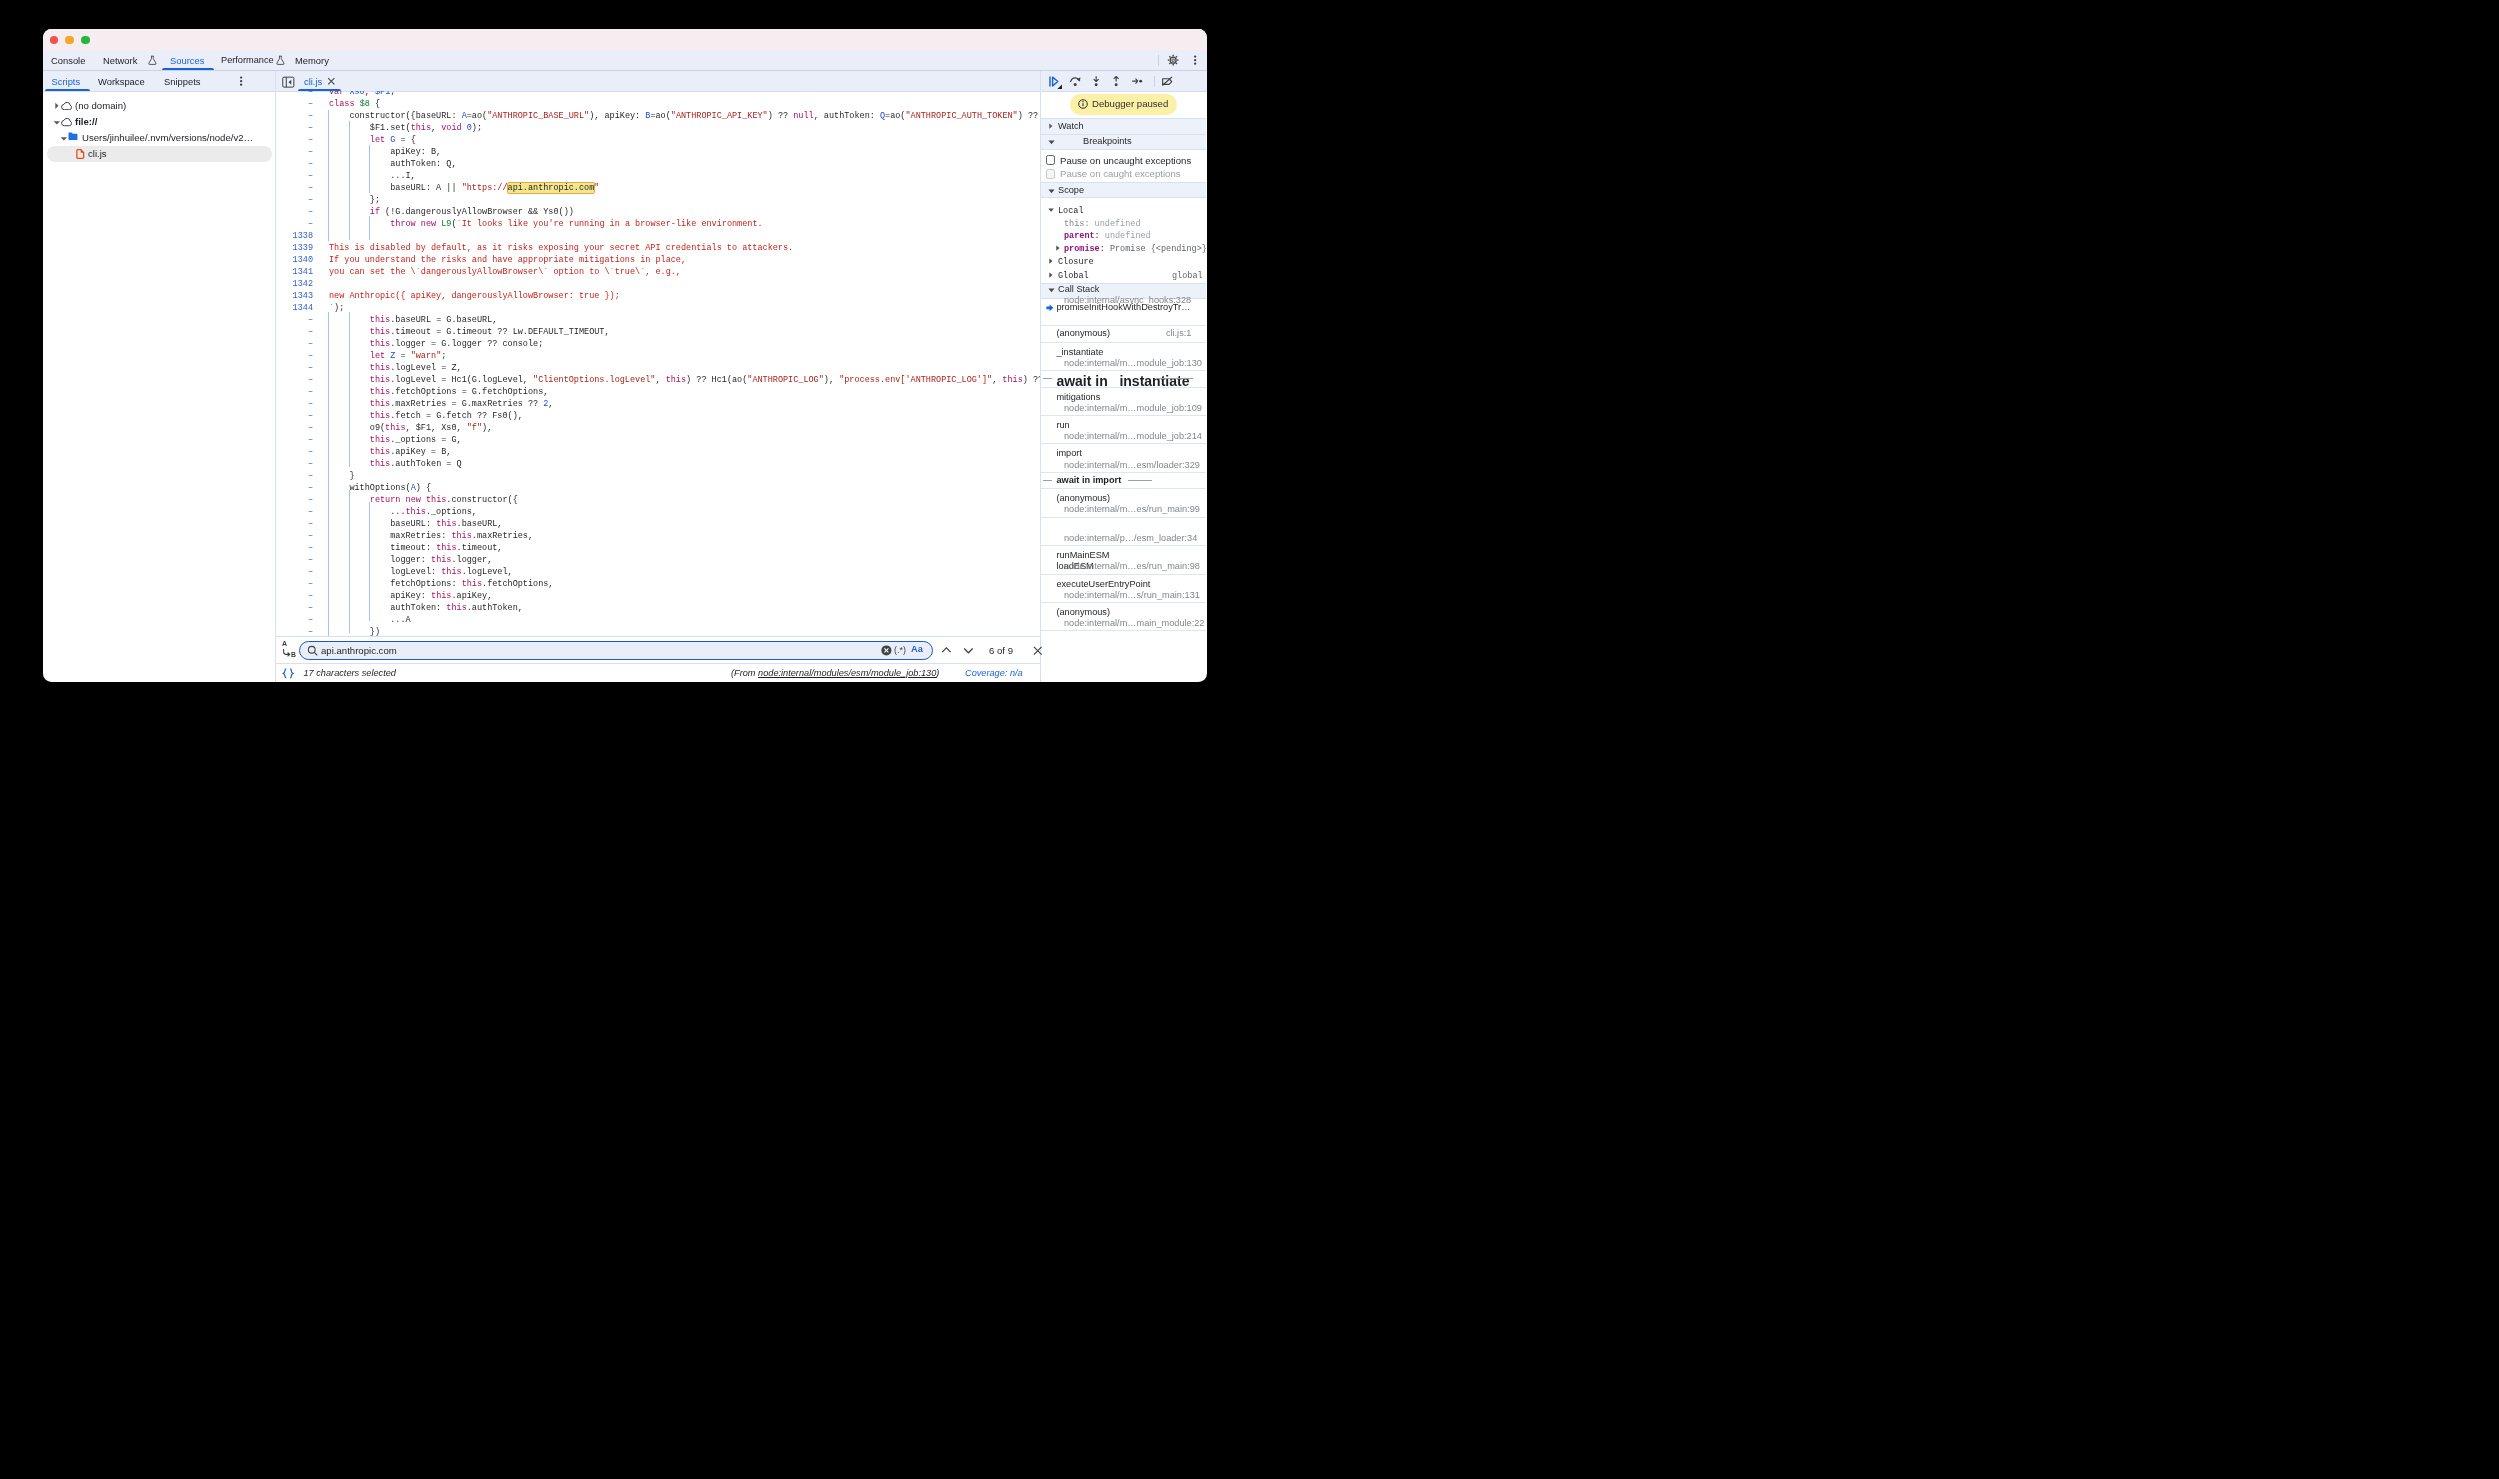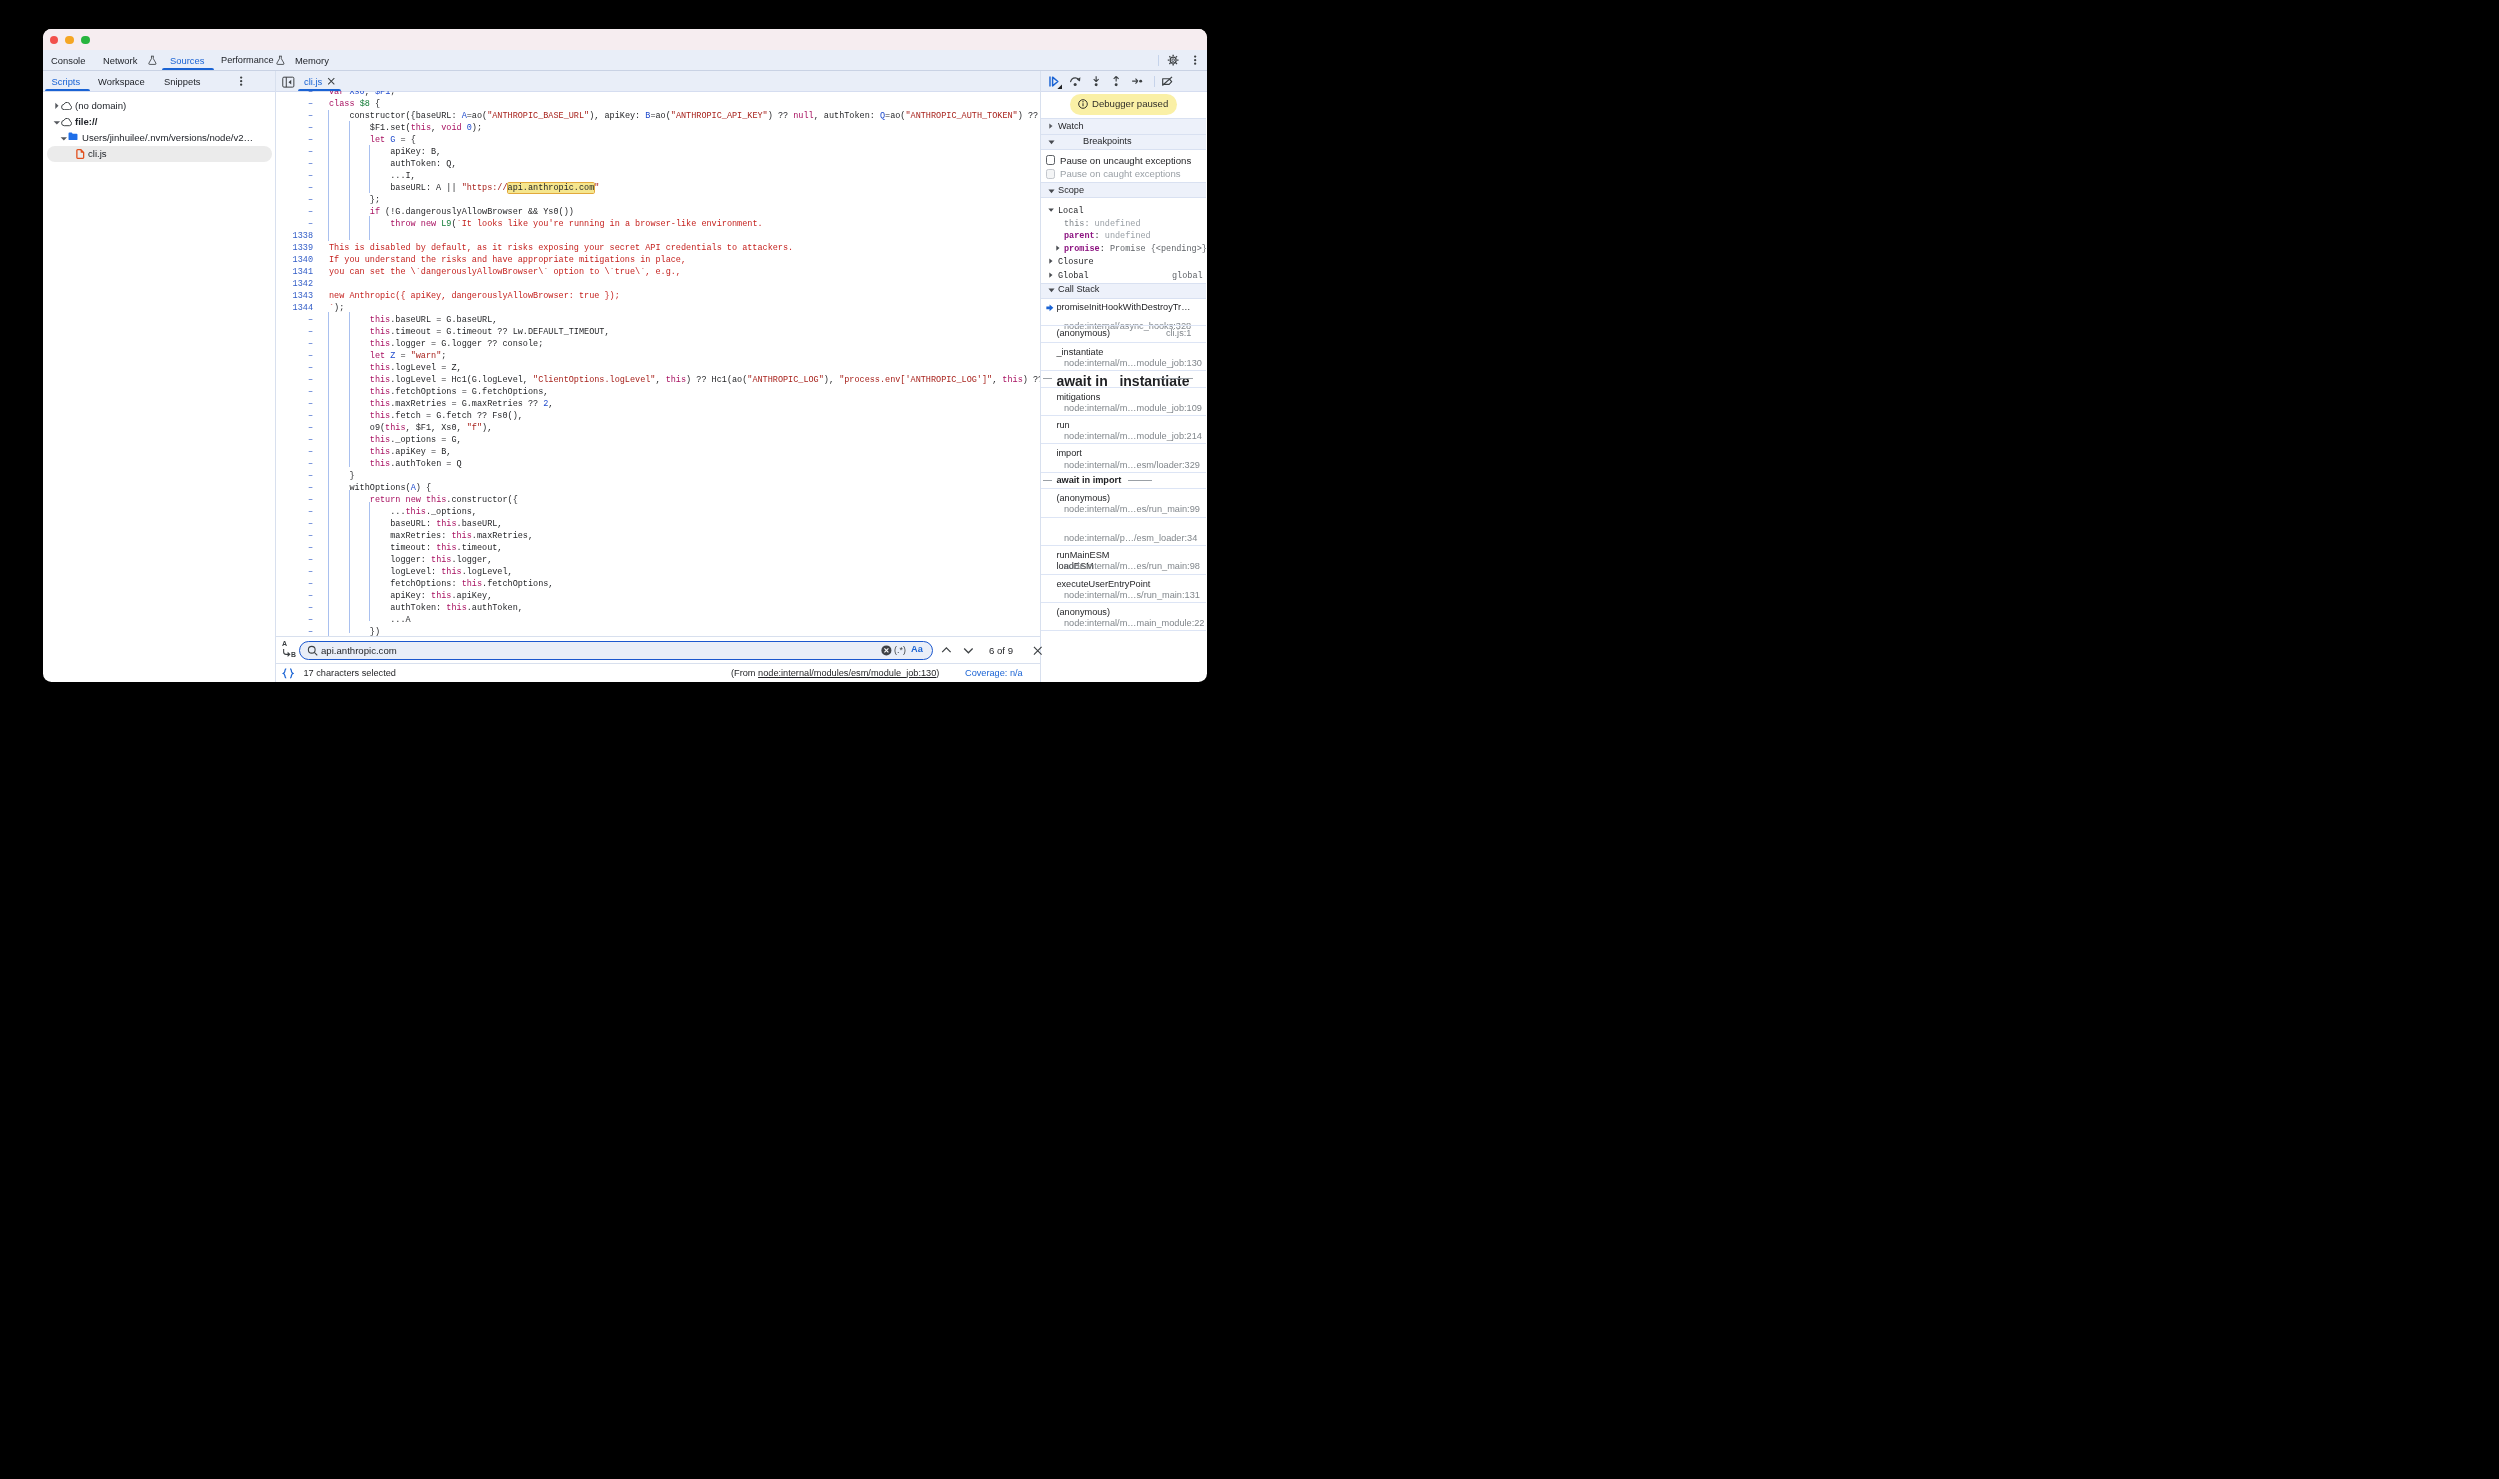--- a/index.html
+++ b/index.html
@@ -294,21 +294,21 @@
         <path d="M1.5 8 L7 2.5 L12.5 8" fill="none" stroke="#3c4043" stroke-width="1.6"></path>
       </svg>
     <svg class="abs" style="left:688px; top:10px;" width="10.8" height="7.7" viewBox="0 0 14 10">
         <path d="M1.5 2 L7 7.5 L12.5 2" fill="none" stroke="#3c4043" stroke-width="1.6"></path>
       </svg>
     <div class="abs" style="left:710px; top:7.7px; width:32px; text-align:center; font-size:9.6px; color:#1f2023;">6 of 9</div>
     <svg class="abs" style="left:757px; top:8px;" width="11.5" height="11.5" viewBox="0 0 15 15">
         <path d="M2.5 2.5 L12.5 12.5 M12.5 2.5 L2.5 12.5" stroke="#3c4043" stroke-width="1.5"></path>
       </svg>
   </div>
-  <div id="statusbar" class="abs" style="left:232px; top:635px; width:765px; height:18.5px;">
+  <div id="statusbar" class="abs" style="left:232px; top:635px; width:765px; height:18.5px;font-style:italic;">
     <svg class="abs" style="left:7px; top:3.8px;" width="12.3" height="10.8" viewBox="0 0 16 14">
         <path d="M5.5 1 c-2 0 -1.4 2.4 -2 4 c-.4 1.2 -1.4 1.6 -2 2 c.6.4 1.6.8 2 2 c.6 1.6 0 4 2 4 M10.5 1 c2 0 1.4 2.4 2 4 c.4 1.2 1.4 1.6 2 2 c-.6.4 -1.6.8 -2 2 c-.6 1.6 0 4 -2 4" fill="none" stroke="#1a63d4" stroke-width="1.6"></path>
       </svg>
     <div class="abs" style="left:28.5px; top:3.5px; font-size:9.2px; color:#1f2023;">17 characters selected</div>
     <div class="abs" style="left:456px; top:3.5px; font-size:9.2px; color:#1f2023;">(From <span style="text-decoration:underline;">node:internal/modules/esm/module_job:130</span>)</div>
     <div class="abs" style="left:690px; top:3.5px; font-size:9.2px; color:#1a63d4;">Coverage: n/a</div>
   </div>
   <div id="rp" class="abs" style="left:998px; top:62px; width:165px; height:591px; overflow:hidden;">
 
     <div class="abs" style="left:29px; top:2.6px; width:107px; height:21px; background:#faf0a6; border-radius:10.8px;"></div>
@@ -362,21 +362,21 @@
 
     <div class="abs" style="left:0; top:192px; width:165px; height:16px; background:#edf1fa; border-top:0.8px solid #d9e1f1; border-bottom:0.8px solid #d9e1f1;"></div>
     <svg class="abs" style="left:7px; top:197px;" width="7" height="4.6" viewBox="0 0 9 6">
         <path d="M0.5 0.5 L8.5 0.5 L4.5 5.5 Z" fill="#474a4f"></path>
       </svg>
     <div class="abs" style="left:17px; top:193px; font-size:9.2px; color:#1f2023;">Call Stack</div>
     <svg class="abs" style="left:5.4px; top:213px;" width="7.7" height="7.7" viewBox="0 0 11 11">
         <path d="M0.5 3.6 h4.6 V0.8 L10.5 5.5 L5.1 10.2 V7.4 H0.5 Z" fill="#1a63d4"></path>
       </svg>
     <div class="fname" style="top:211px;">promiseInitHookWithDestroyTr…</div>
-    <div class="floc" style="top:230px;">node:internal/async_hooks:328</div>
+    <div class="floc" style="top:204px;">node:internal/async_hooks:328</div>
     <div class="fsep" style="top:234px;"></div>
     <div class="fname" style="top:237px;">(anonymous)</div>
     <div class="floc" style="left:auto; right:14.6px; top:237px;">cli.js:1</div>
     <div class="fsep" style="top:251px;"></div>
     <div class="fname" style="top:256px;">_instantiate</div>
     <div class="floc" style="top:267px;">node:internal/m…module_job:130</div>
     <div class="fsep" style="top:279px;"></div>
     <div class="abs" style="left:15.4px; top:282px; font-size:14px; font-weight:bold; color:#1f2023;">await in _instantiate</div>
     <div class="abs" style="left:2.3px; top:287px; width:8.5px; height:0.8px; background:#9aa0a6;"></div>
     <div class="abs" style="left:115px; top:287px; width:37px; height:0.8px; background:#9aa0a6;"></div>

